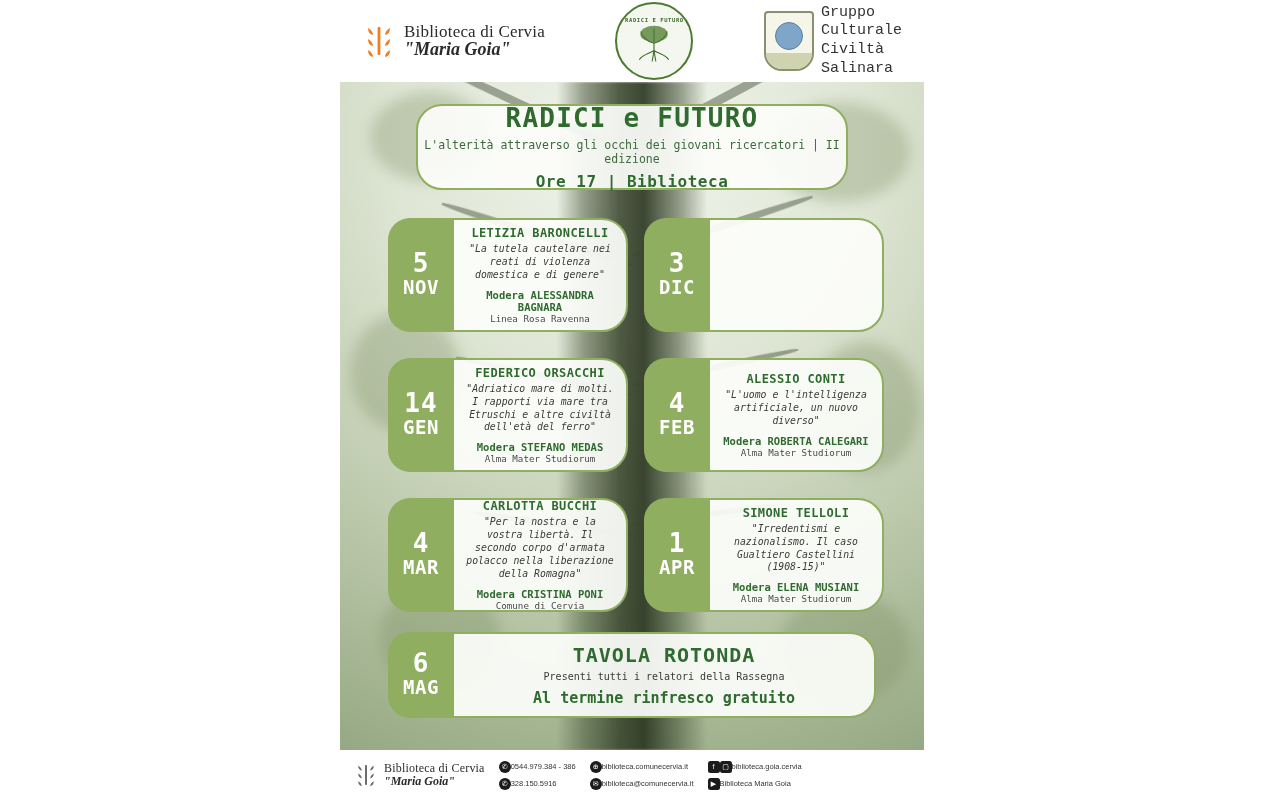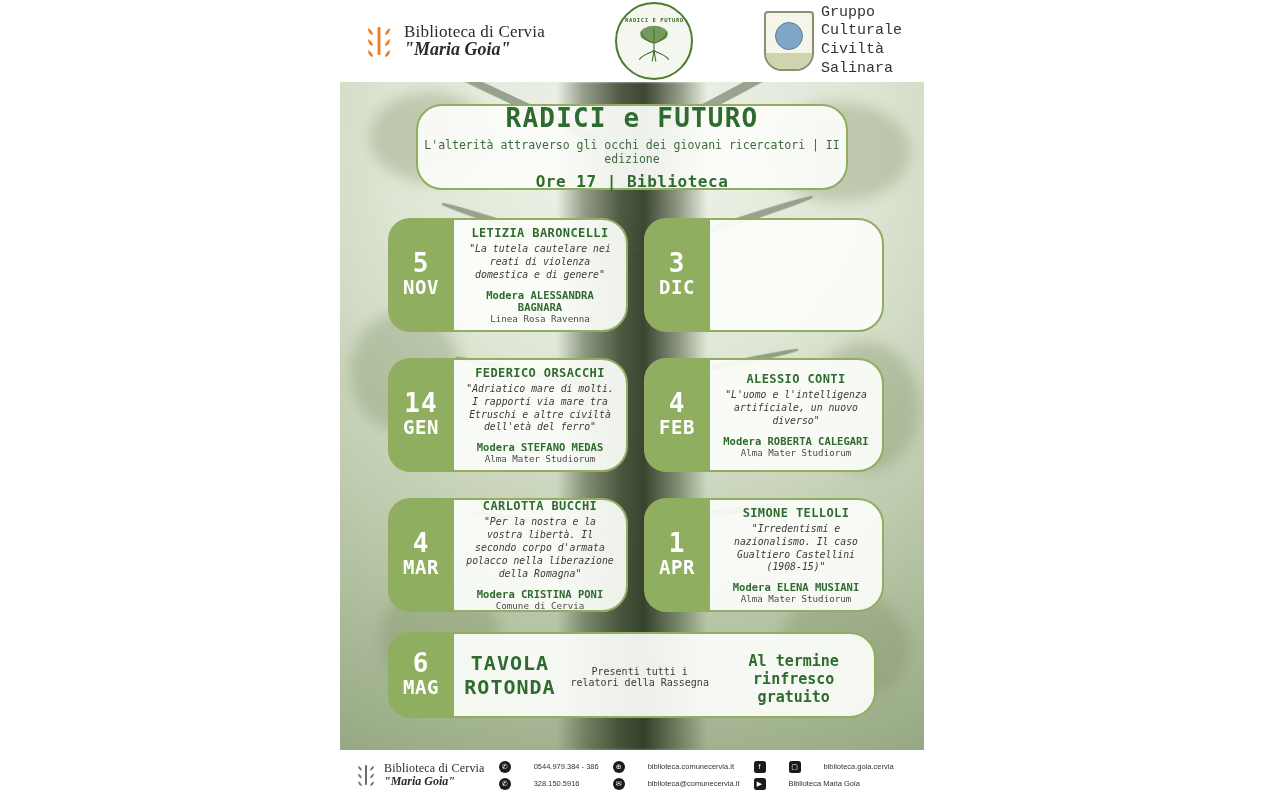--- a/index.html
+++ b/index.html
@@ -256,21 +256,21 @@
   .round-card {
     left: 48px; top: 550px;
     width: 488px; height: 86px;
     display: flex;
     align-items: stretch;
   }
   .round-card .date { border-radius: 22px 0 0 22px; }
   .rc-body {
     flex: 1;
     display: flex;
-    flex-direction: row;
+    flex-direction: column;
     align-items: center;
     justify-content: center;
     text-align: center;
   }
   .rc-title {
     font-size: 20px;
     color: #2f6b2f;
     font-weight: bold;
     letter-spacing: 1px;
   }
@@ -306,21 +306,21 @@
   .f-logo .l2 { font-size: 12px; }
   .f-col {
     display: flex;
     flex-direction: column;
     gap: 5px;
     justify-content: center;
   }
   .f-row {
     display: flex;
     align-items: center;
-    gap: 23px;
+    gap: 0;
     font-family: "Liberation Sans", sans-serif;
     font-size: 7.5px;
     color: #333;
     white-space: nowrap;
   }
   .ic {
     width: 12px; height: 12px;
     border-radius: 50%;
     background: #1b1b1b;
     color: #fff;

